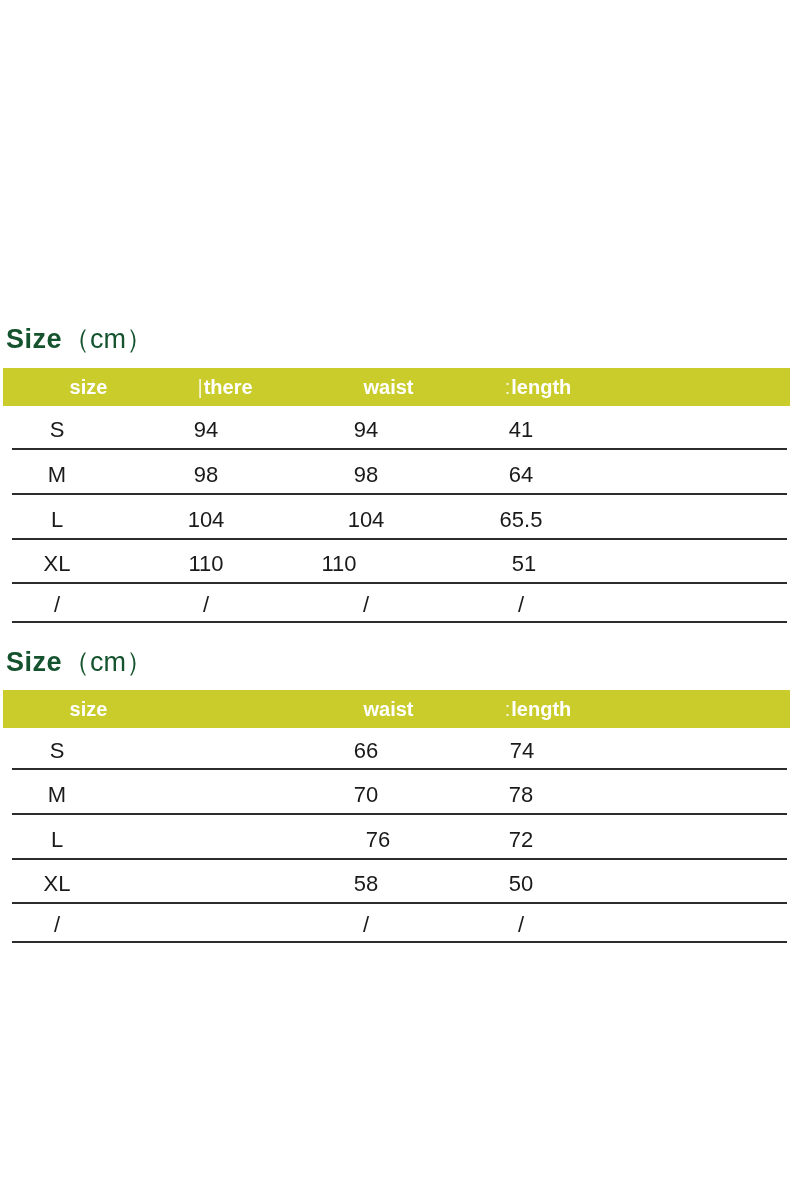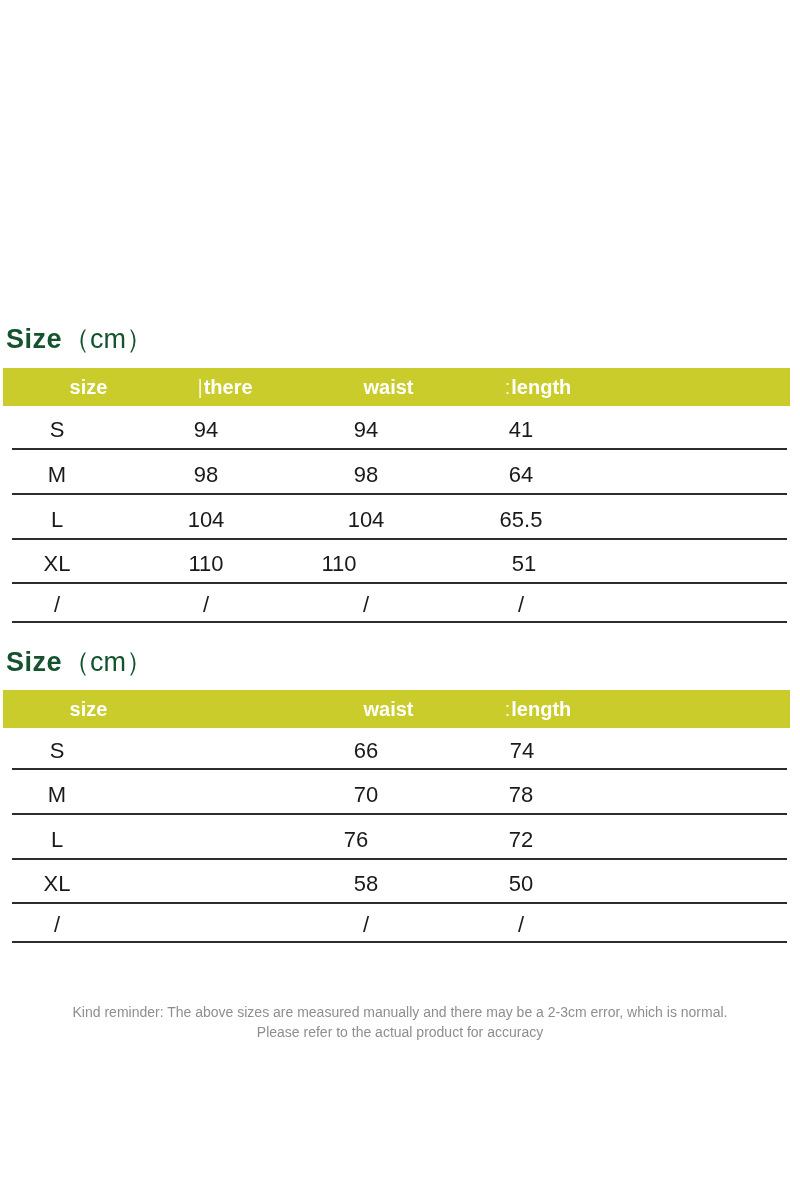--- a/index.html
+++ b/index.html
@@ -105,33 +105,29 @@
       <span class="cell" style="left:354px">66</span>
       <span class="cell" style="left:510px">74</span>
     </div>
     <div class="row">
       <span class="cell" style="left:45px">M</span>
       <span class="cell" style="left:354px">70</span>
       <span class="cell" style="left:509px">78</span>
     </div>
     <div class="row">
       <span class="cell" style="left:45px">L</span>
-      <span class="cell" style="left:344px">76</span>
+      <span class="cell" style="left:366px">76</span>
       <span class="cell" style="left:509px">72</span>
     </div>
     <div class="row">
       <span class="cell" style="left:45px">XL</span>
       <span class="cell" style="left:354px">58</span>
       <span class="cell" style="left:509px">50</span>
     </div>
     <div class="row">
       <span class="cell" style="left:45px">/</span>
       <span class="cell" style="left:354px">/</span>
       <span class="cell" style="left:509px">/</span>
     </div>
   </div>
 
-  <div class="note">
-    <div>Kind reminder: The above sizes are measured manually and there may be a 2-3cm error, which is normal.</div>
-    <div>Please refer to the actual product for accuracy</div>
-  </div>
 
 </div>
 
 </body></html>

